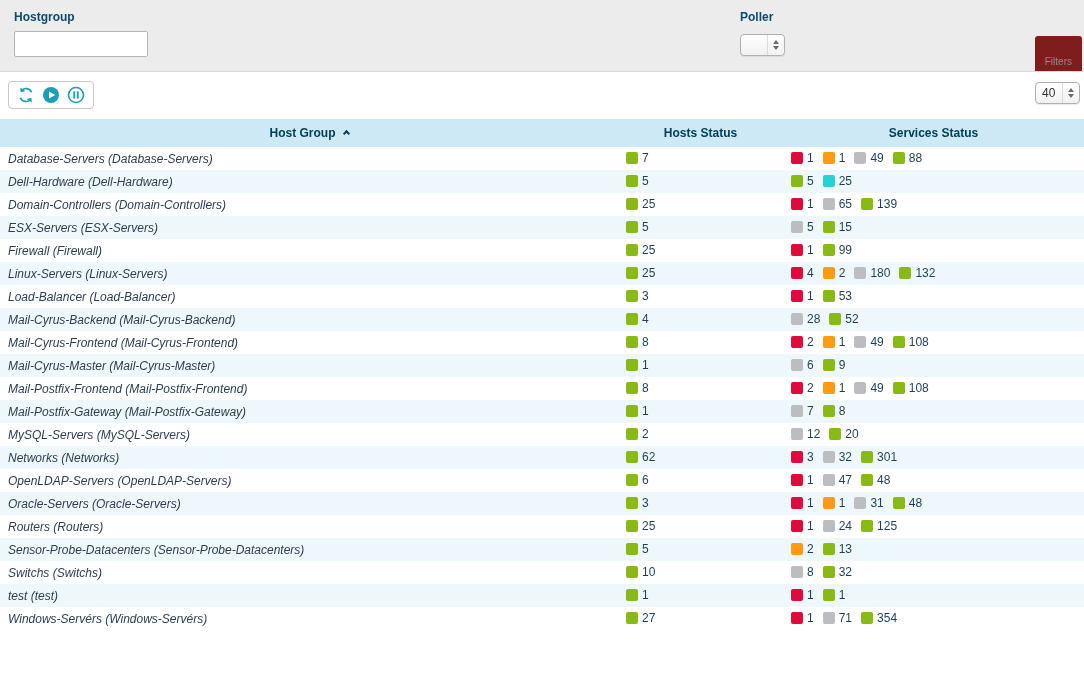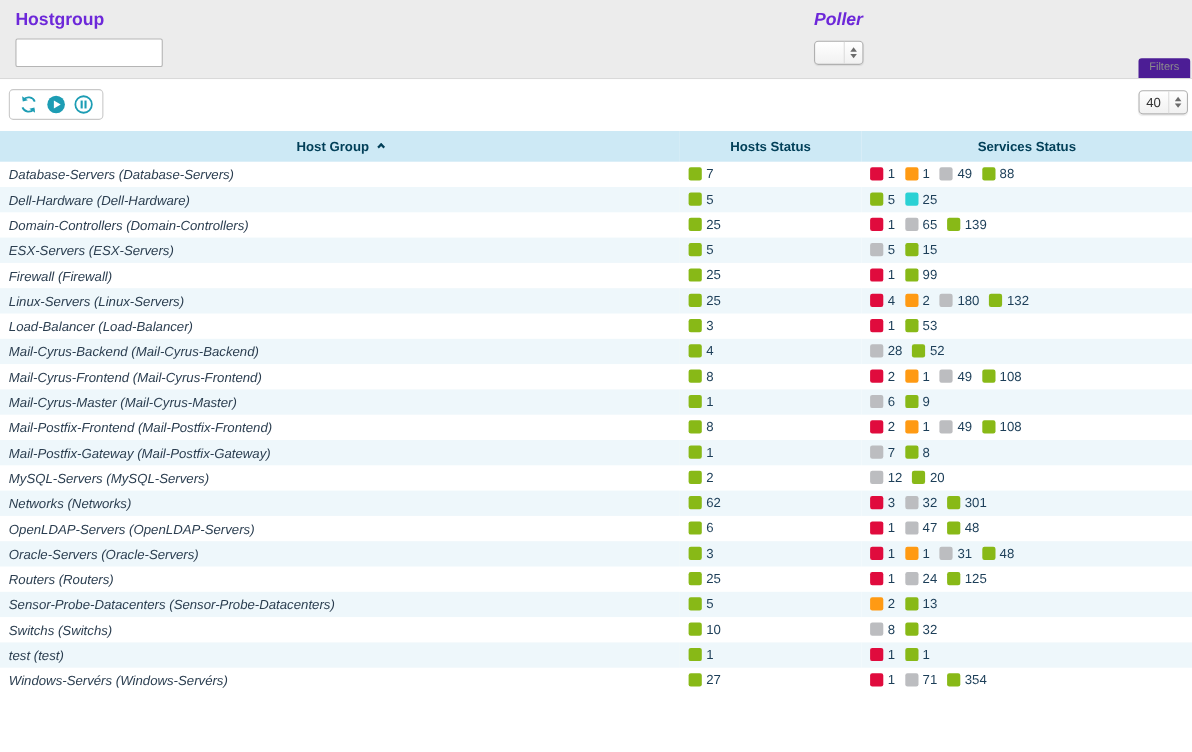--- a/index.html
+++ b/index.html
@@ -3,29 +3,29 @@
 <meta charset="utf-8">
 <style>
   *{box-sizing:border-box;margin:0;padding:0;}
   html,body{width:1084px;height:684px;overflow:hidden;}
   body{font-family:"Liberation Sans",sans-serif;background:#ffffff;}
 
   
   .filter-bar{position:relative;height:72px;background:#ececec;border-bottom:1px solid #d8d8d8;}
   .filter-field{position:absolute;top:10px;}
   .f-hostgroup{left:14px;}
-  .f-poller{left:740px;font-style:italic;}
-  .f-label{display:block;font-size:16px;font-weight:bold;color:#6d28d9;margin-bottom:7px;}
+  .f-poller{left:740px;}
+  .f-label{display:block;font-size:12px;font-weight:bold;color:#0c4a6e;margin-bottom:7px;}
   .text-input{width:134px;height:26px;border:1px solid #b5b5b5;border-radius:2px;background:#fff;font-size:12px;padding:0 6px;outline:none;}
   .mac-select{display:inline-flex;align-items:center;height:22px;border:1px solid #b0b0b0;border-radius:4px;background:linear-gradient(#ffffff,#f1f1f1);font-size:12px;color:#333;cursor:pointer;box-shadow:0 1px 1px rgba(0,0,0,.08);}
   .mac-select .val{padding:0 6px;min-width:26px;text-align:left;}
   .arrows{display:flex;flex-direction:column;justify-content:center;gap:2px;padding:0 5px;height:100%;border-left:1px solid #dcdcdc;}
   .tri-up{width:0;height:0;border-left:3.5px solid transparent;border-right:3.5px solid transparent;border-bottom:4px solid #6b6b6b;}
   .tri-down{width:0;height:0;border-left:3.5px solid transparent;border-right:3.5px solid transparent;border-top:4px solid #6b6b6b;}
-  .filters-tab{position:absolute;right:2px;bottom:0;background:#4c1d95;color:#8d8d8d;font-size:10px;padding:3px 10px 4px;border-radius:3px 3px 0 0;cursor:pointer;}
+  .filters-tab{position:absolute;right:2px;bottom:0;background:#7f1d1d;color:#8d8d8d;font-size:10px;padding:20px 10px 4px;border-radius:3px 3px 0 0;cursor:pointer;}
 
   
   .toolbar{position:relative;height:47px;background:#fff;}
   .btn-group{position:absolute;left:8px;top:9px;display:flex;align-items:center;gap:7px;border:1px solid #c9c9c9;border-radius:4px;background:#fff;padding:4px 8px;}
   .icon-btn{width:18px;height:18px;display:inline-flex;align-items:center;justify-content:center;cursor:pointer;}
   .icon-btn svg{width:18px;height:18px;display:block;}
   .page-size{position:absolute;right:4px;top:10px;}
 
   
   .hg-table{width:1084px;border-collapse:collapse;table-layout:fixed;}

